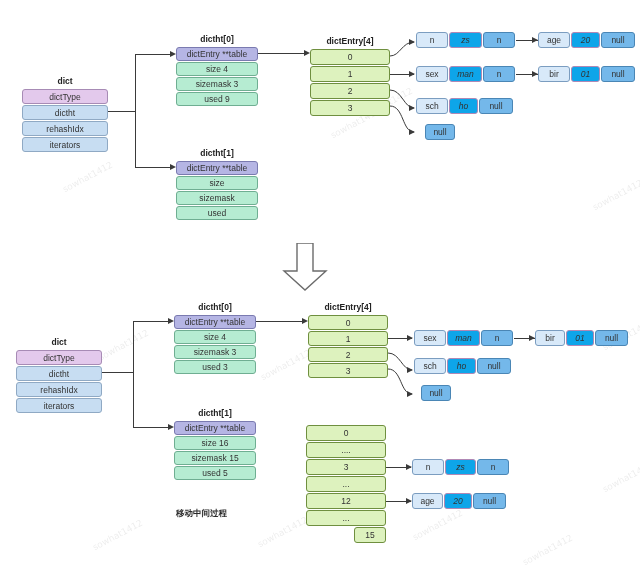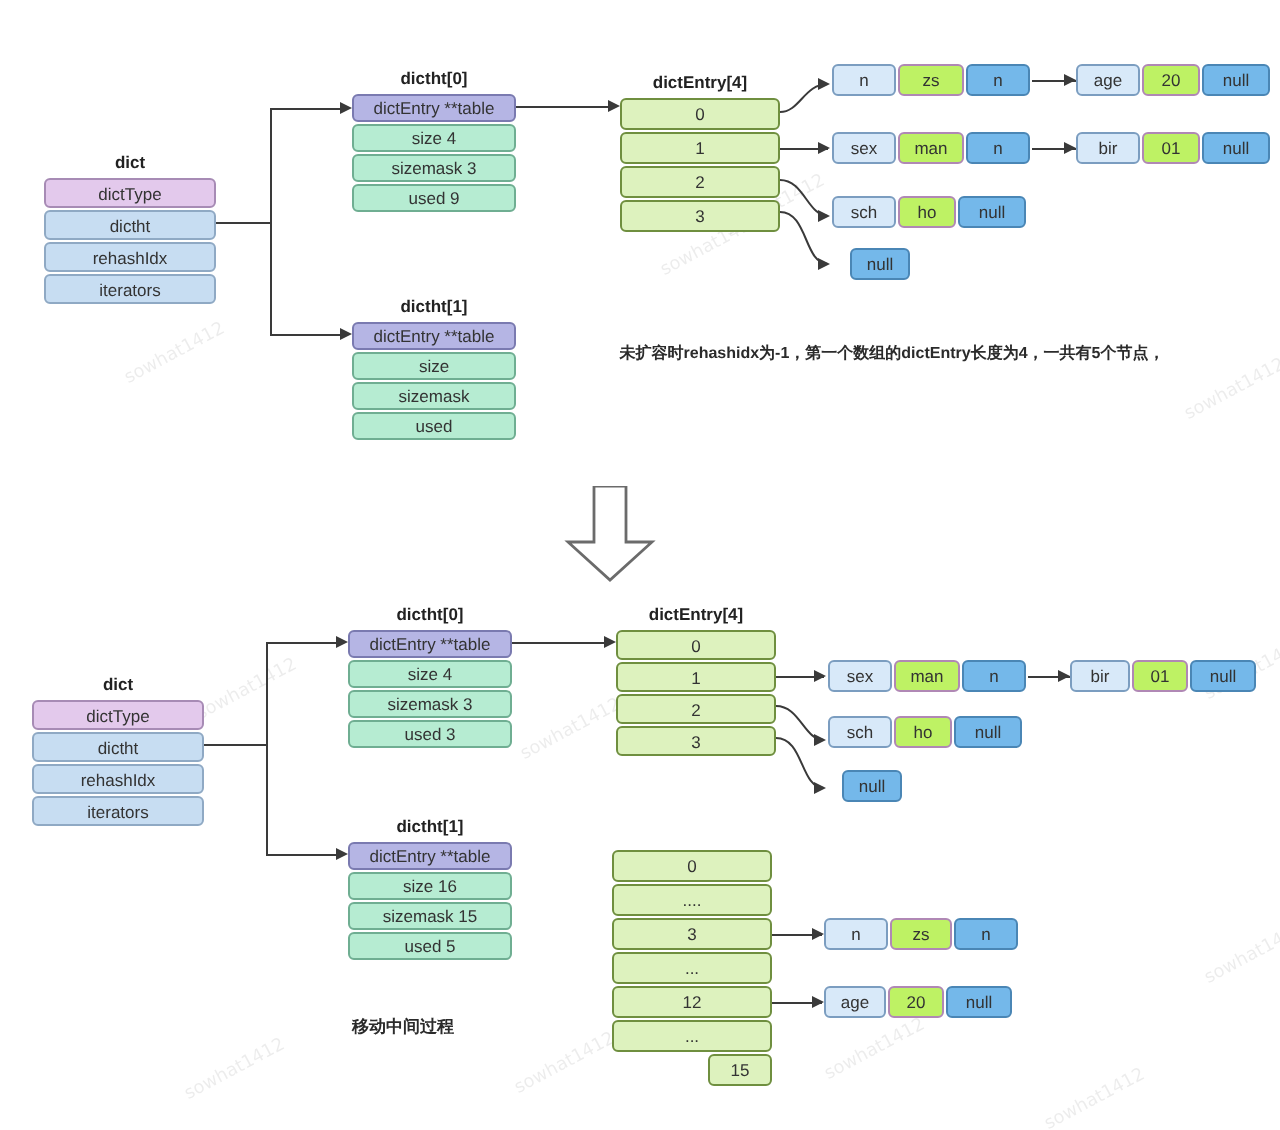--- a/index.html
+++ b/index.html
@@ -38,21 +38,21 @@
 
   
   .c-indigo{background:#b5b5e4;border-color:#7a7ab0;}
   .c-mint  {background:#b6ecd2;border-color:#6fae92;}
 
   
   .c-green {background:#ddf2be;border-color:#6f8f3f;border-width:1px;}
 
   
   .c-lblue {background:#d8e9f9;border-color:#7b9dc0;}
-  .c-pink  {background:#bef264;border-color:#b088b5;}
+  .c-pink  {background:#0ea5e9;border-color:#b088b5;font-style:italic;}
   .c-dblue {background:#74b8ea;border-color:#4a86b5;}
 
   .node{
     position:absolute;display:flex;
   }
   .node .cell{border-radius:3px;margin-top:0;margin-left:1px;}
   .node .cell:first-child{margin-left:0;}
 
   
   .ln{position:absolute;background:#3a3a3a;}
@@ -199,21 +199,20 @@
     <div class="cell c-lblue" style="width:32px;height:16px;">sch</div>
     <div class="cell c-pink" style="width:29px;height:16px;">ho</div>
     <div class="cell c-dblue" style="width:34px;height:16px;">null</div>
   </div>
 
   <div class="node" style="left:425px;top:124px;">
     <div class="cell c-dblue" style="width:30px;height:16px;">null</div>
   </div>
 
   <div class="annot" style="left:256px;top:170px;width:380px;">
-    <div>未扩容时rehashidx为-1，第一个数组的dictEntry长度为4，一共有5个节点，</div>
   </div>
 
   <div class="bigarrow" style="left:282px;top:243px;">
     <svg width="46" height="48" viewBox="0 0 46 48">
       <polygon points="15,0 31,0 31,28 44,28 23,47 2,28 15,28" fill="#ffffff" stroke="#6b6b6b" stroke-width="1.4"></polygon>
     </svg>
   </div>
 
   <div class="struct" style="left:16px;top:349px;width:86px;">
     <div class="struct-title">dict</div>

